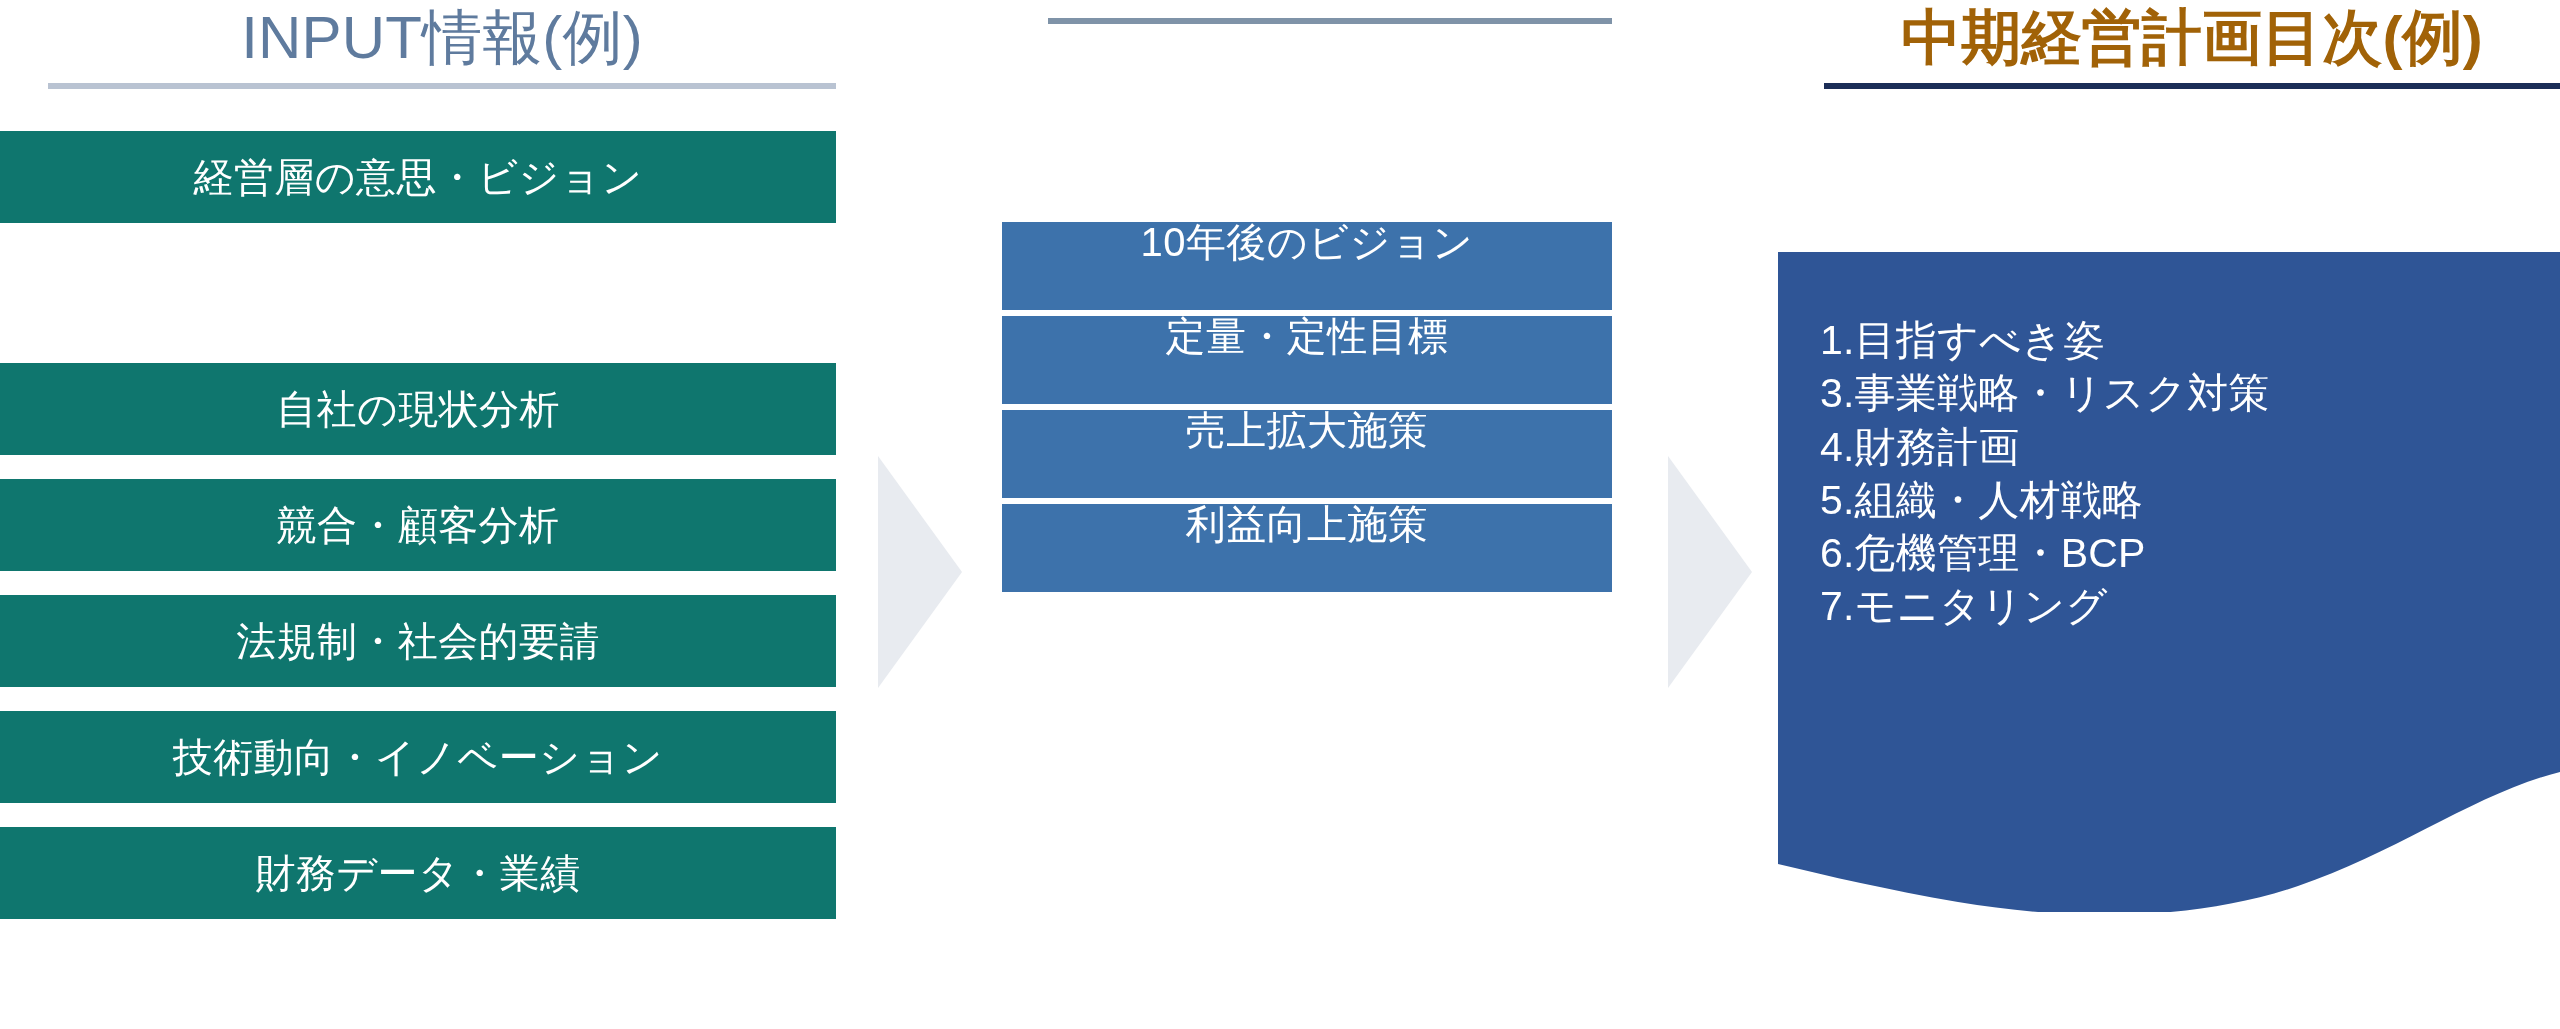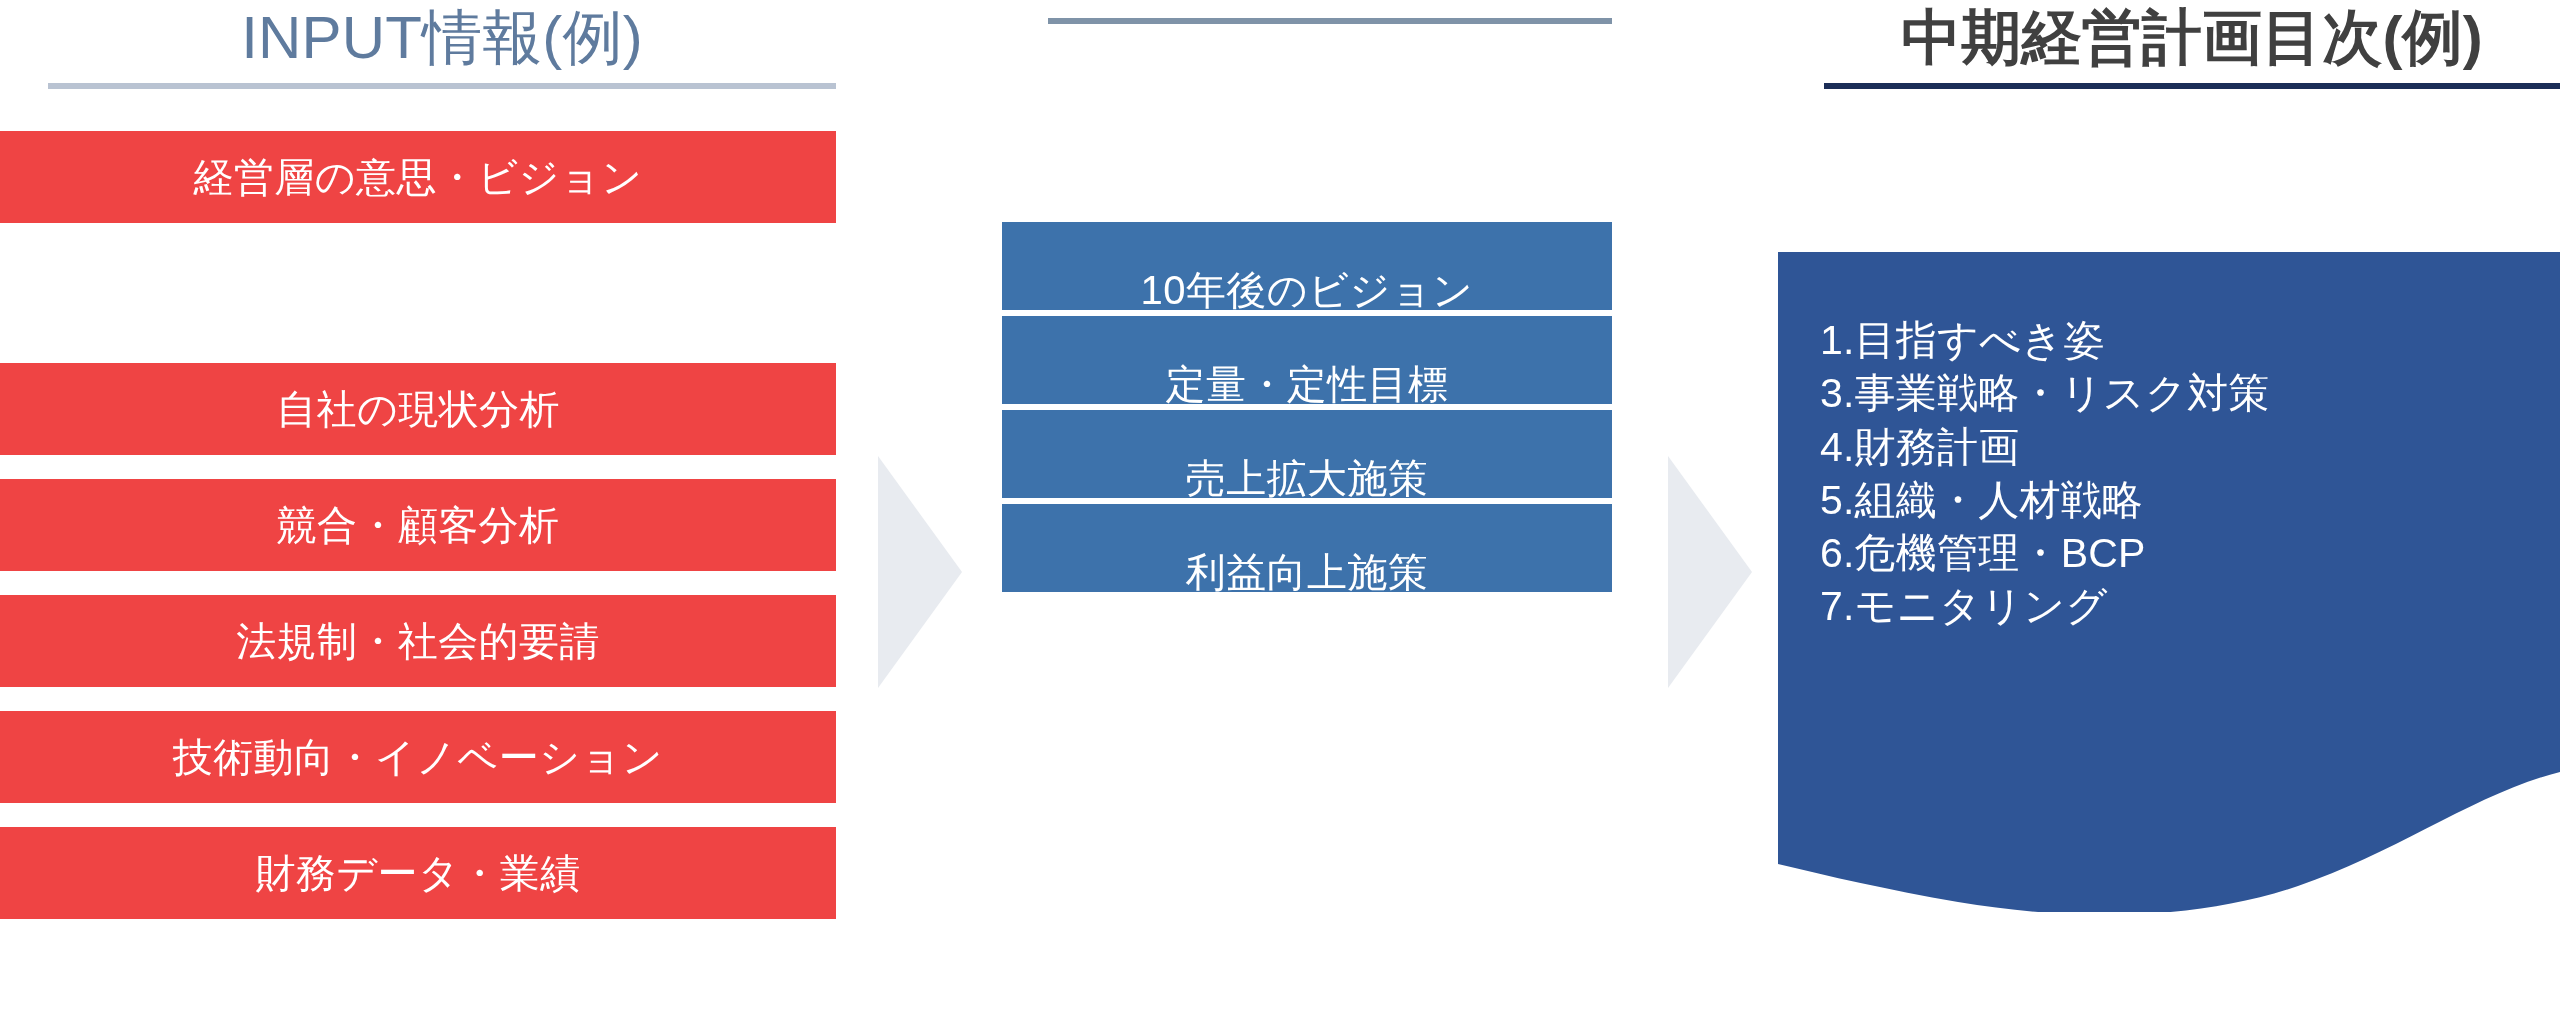--- a/index.html
+++ b/index.html
@@ -33,46 +33,46 @@
 
   #head-input           { left:0px;    top:6px;  width:836px; }
   #head-input .htext    { color:#5f7b9e; }
   #head-input .hrule    { height:6px; background:#b9c3d2; }
 
   #head-theme           { left:1000px; top:6px;  width:612px; }
   #head-theme .htext    { color:#4a6480; }
   #head-theme .hrule    { height:6px; background:#7f93a8; }
 
   #head-toc             { left:1776px; top:6px;  width:784px; }
-  #head-toc .htext      { color:#404040; font-weight:700; }
+  #head-toc .htext      { color:#a16207; font-weight:700; }
   #head-toc .hrule      { height:6px; background:#1b2e57; }
 
   
   #col-input { position:absolute; left:0px; top:131px; width:836px; height:880px; }
   .input-bar {
     position:absolute;
     left:0; width:836px; height:92px;
-    background:#ef4444;
+    background:#0f766e;
     display:flex; align-items:center; justify-content:center;
   }
   .input-bar span {
     color:#ffffff;
     font-size:40px;
     line-height:1;
     white-space:nowrap;
     letter-spacing:0.01em;
   }
 
   
   #col-theme { position:absolute; left:1002px; top:222px; width:610px; height:750px; }
   .theme-box {
     position:absolute;
     left:0; width:610px; height:88px;
     background:#3d72ab;
-    display:flex; align-items:flex-end; justify-content:center;
+    display:flex; align-items:flex-start; justify-content:center;
   }
   .theme-box span {
     color:#ffffff;
     font-size:40px;
     line-height:1;
     white-space:nowrap;
     letter-spacing:0.01em;
   }
 
   

